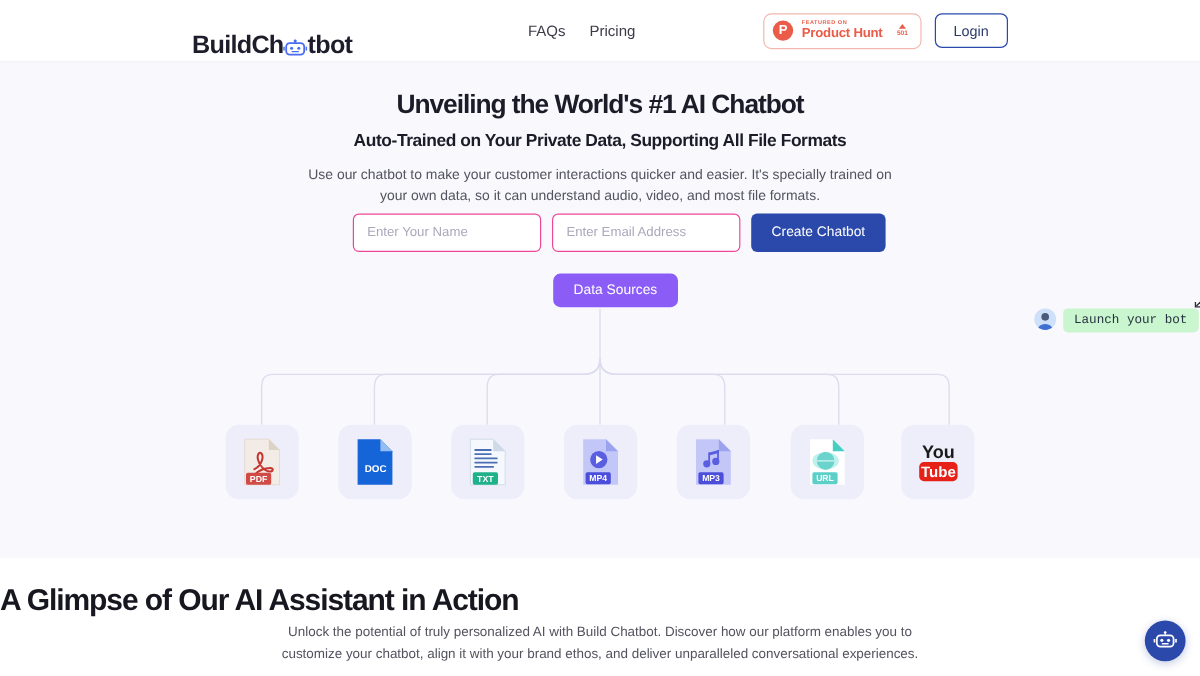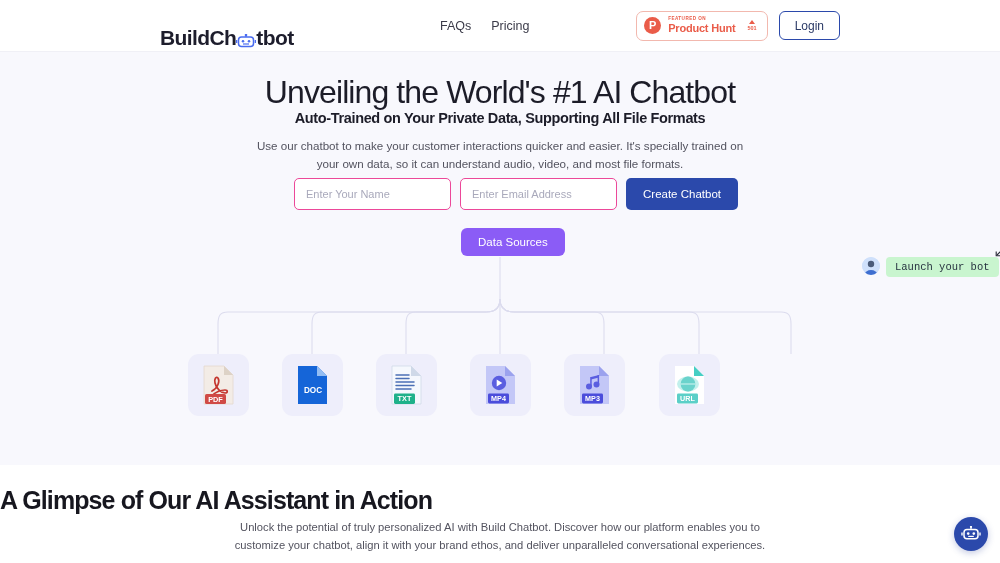--- a/index.html
+++ b/index.html
@@ -52,21 +52,21 @@
     font-family:"Liberation Sans", sans-serif;
   }
 
   
   .hero {
     position:absolute; top:52px; left:0; width:1000px; height:413px;
     background:#f8f8fd; overflow:hidden;
   }
   .h1 {
     position:absolute; top:22px; left:0; width:1000px; text-align:center;
-    font-size:32px; font-weight:400; letter-spacing:-0.9px; color:#1c1c28;
+    font-size:22px; font-weight:700; letter-spacing:-0.9px; color:#1c1c28;
   }
   .h2 {
     position:absolute; top:58px; left:0; width:1000px; text-align:center;
     font-size:14.5px; font-weight:800; letter-spacing:-0.35px; color:#1c1c28;
   }
   .sub {
     position:absolute; top:85px; left:250px; width:500px; text-align:center;
     font-size:11.6px; line-height:1.55; color:#53535f; font-weight:400;
   }
 
@@ -276,20 +276,27 @@
           <path d="M2,1 h19 l10,10 v28 h-29 z" fill="#ffffff"></path>
           <path d="M21,1 l10,10 h-10 z" fill="#45cfc4"></path>
           <circle cx="15" cy="19" r="7.4" fill="#3dbfb8"></circle>
           <path d="M15,11.6 a11,7.4 0 0 0 0,14.8 a11,7.4 0 0 0 0,-14.8" fill="#8fe3dd" opacity="0.55"></path>
           <line x1="7.6" y1="19" x2="22.4" y2="19" stroke="#d6f6f3" stroke-width="1"></line>
           <rect x="4" y="28.5" width="21" height="10" rx="1.4" fill="#5bcfc8"></rect>
           <text x="14.5" y="36.2" font-size="7.2" font-weight="700" fill="#fff" text-anchor="middle" font-family="Liberation Sans, sans-serif">URL</text>
         </svg>
       </div>
 
+      <div class="card" style="left:751px">
+        <svg width="40" height="38" viewBox="0 0 40 38">
+          <text x="20" y="16" font-size="15" font-weight="700" fill="#1a1a1a" text-anchor="middle" font-family="Liberation Sans, sans-serif">You</text>
+          <rect x="4" y="19" width="32" height="16" rx="4" fill="#e62117"></rect>
+          <text x="20" y="31.5" font-size="12.5" font-weight="700" fill="#fff" text-anchor="middle" font-family="Liberation Sans, sans-serif">Tube</text>
+        </svg>
+      </div>
     </div>
 
     <div class="launch-tip">
       <span class="avatar-c">
         <svg width="18" height="18" viewBox="0 0 18 18">
           <circle cx="9" cy="9" r="9" fill="#cfe0fb"></circle>
           <circle cx="9" cy="7" r="3.2" fill="#4b5b7a"></circle>
           <path d="M2.6,18 a6.4,5 0 0 1 12.8,0 z" fill="#3f6fd0"></path>
         </svg>
       </span>

